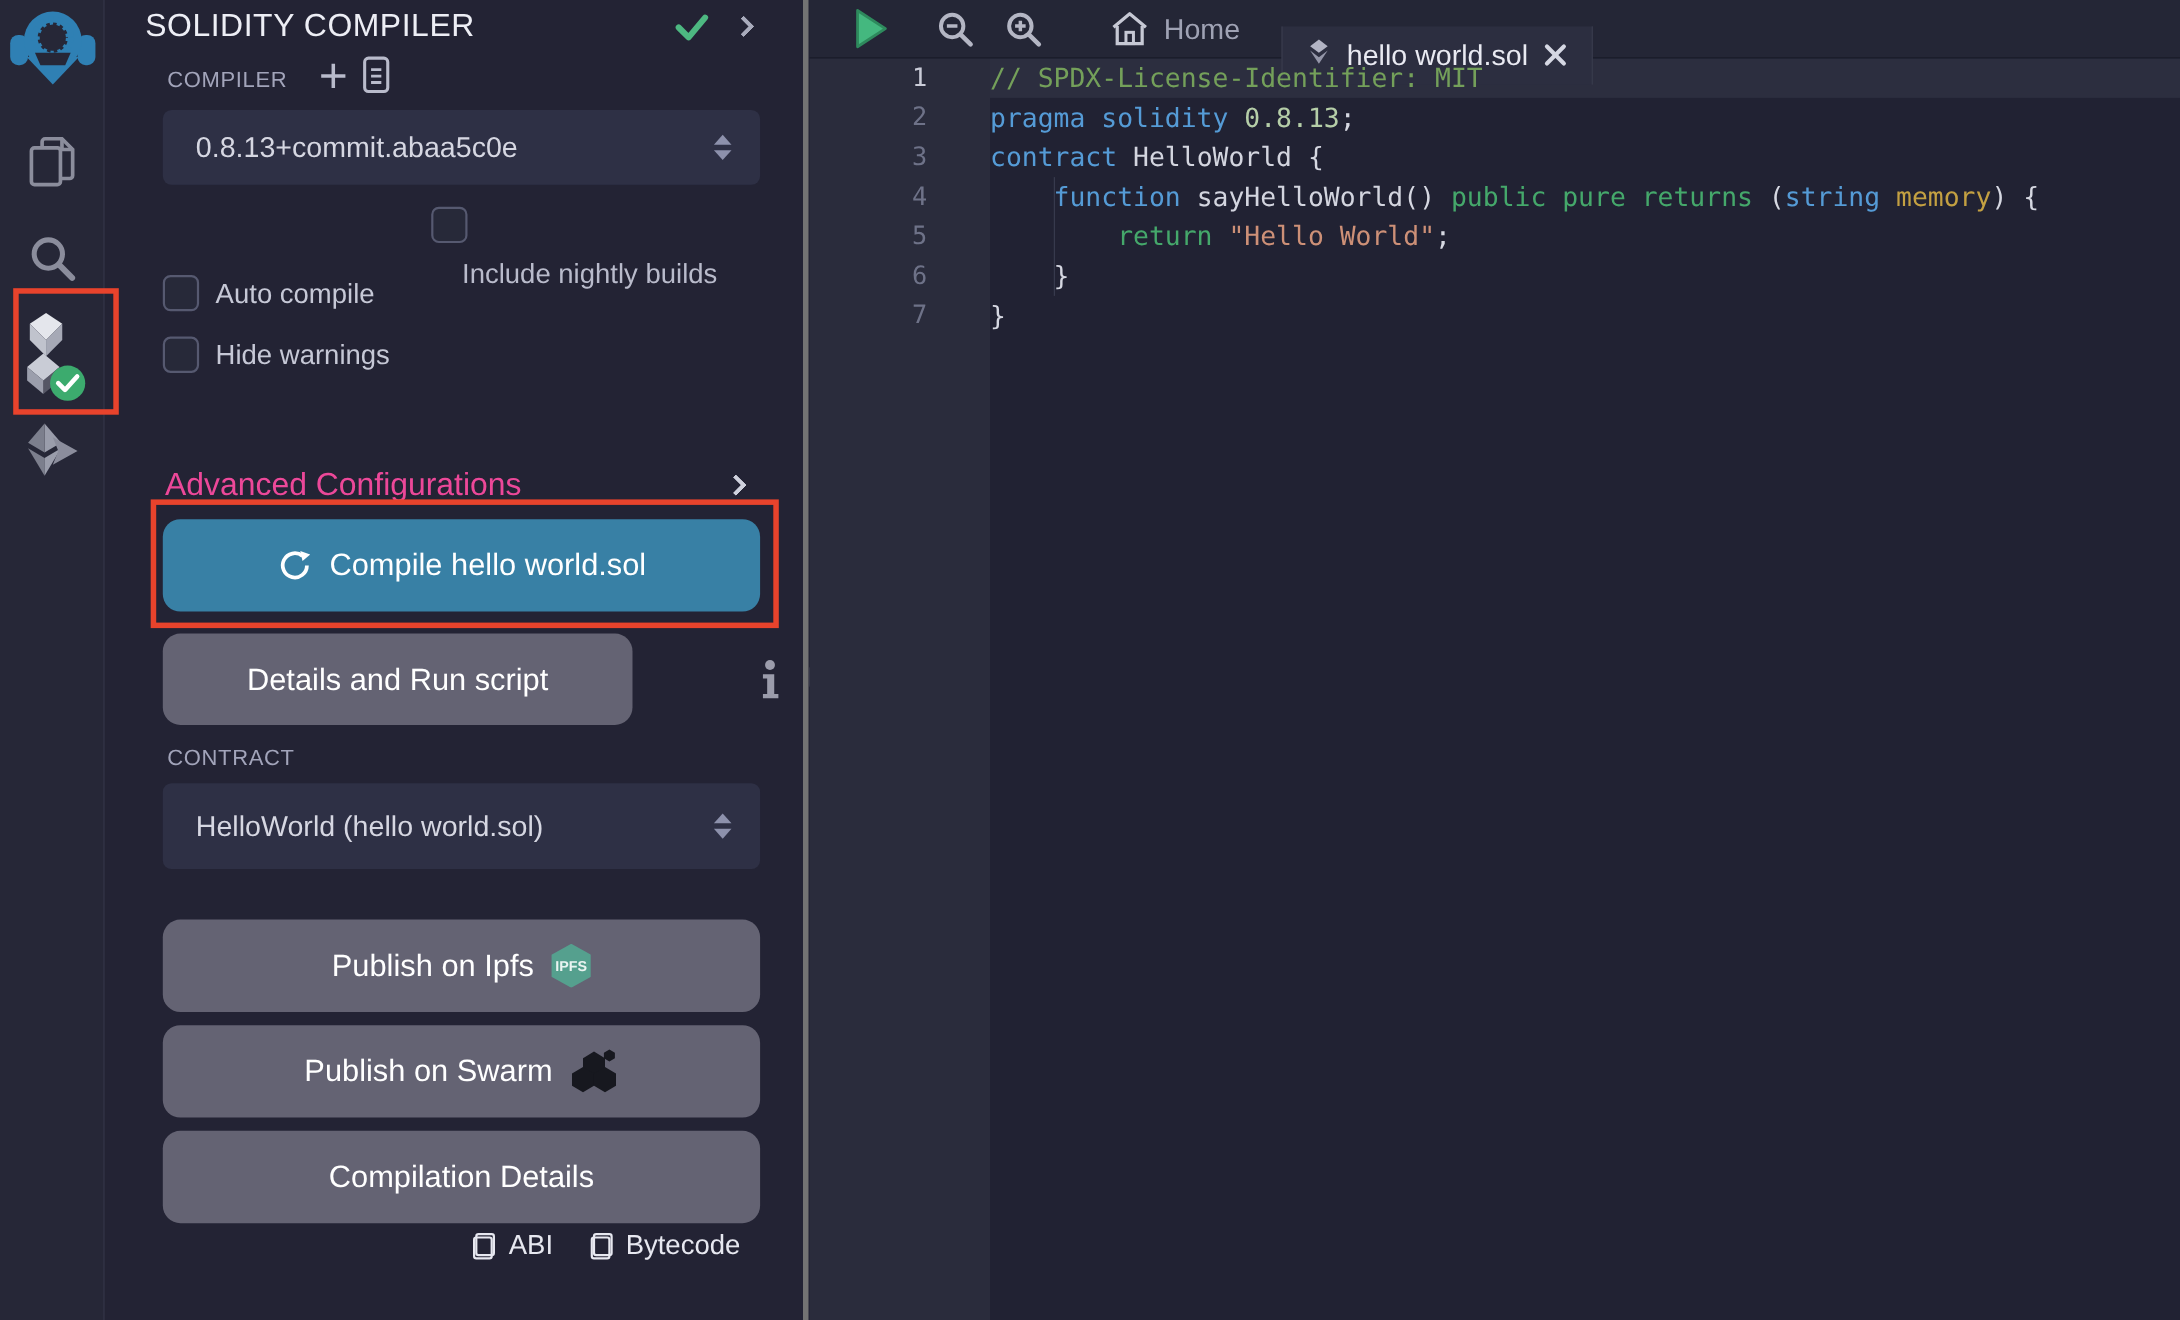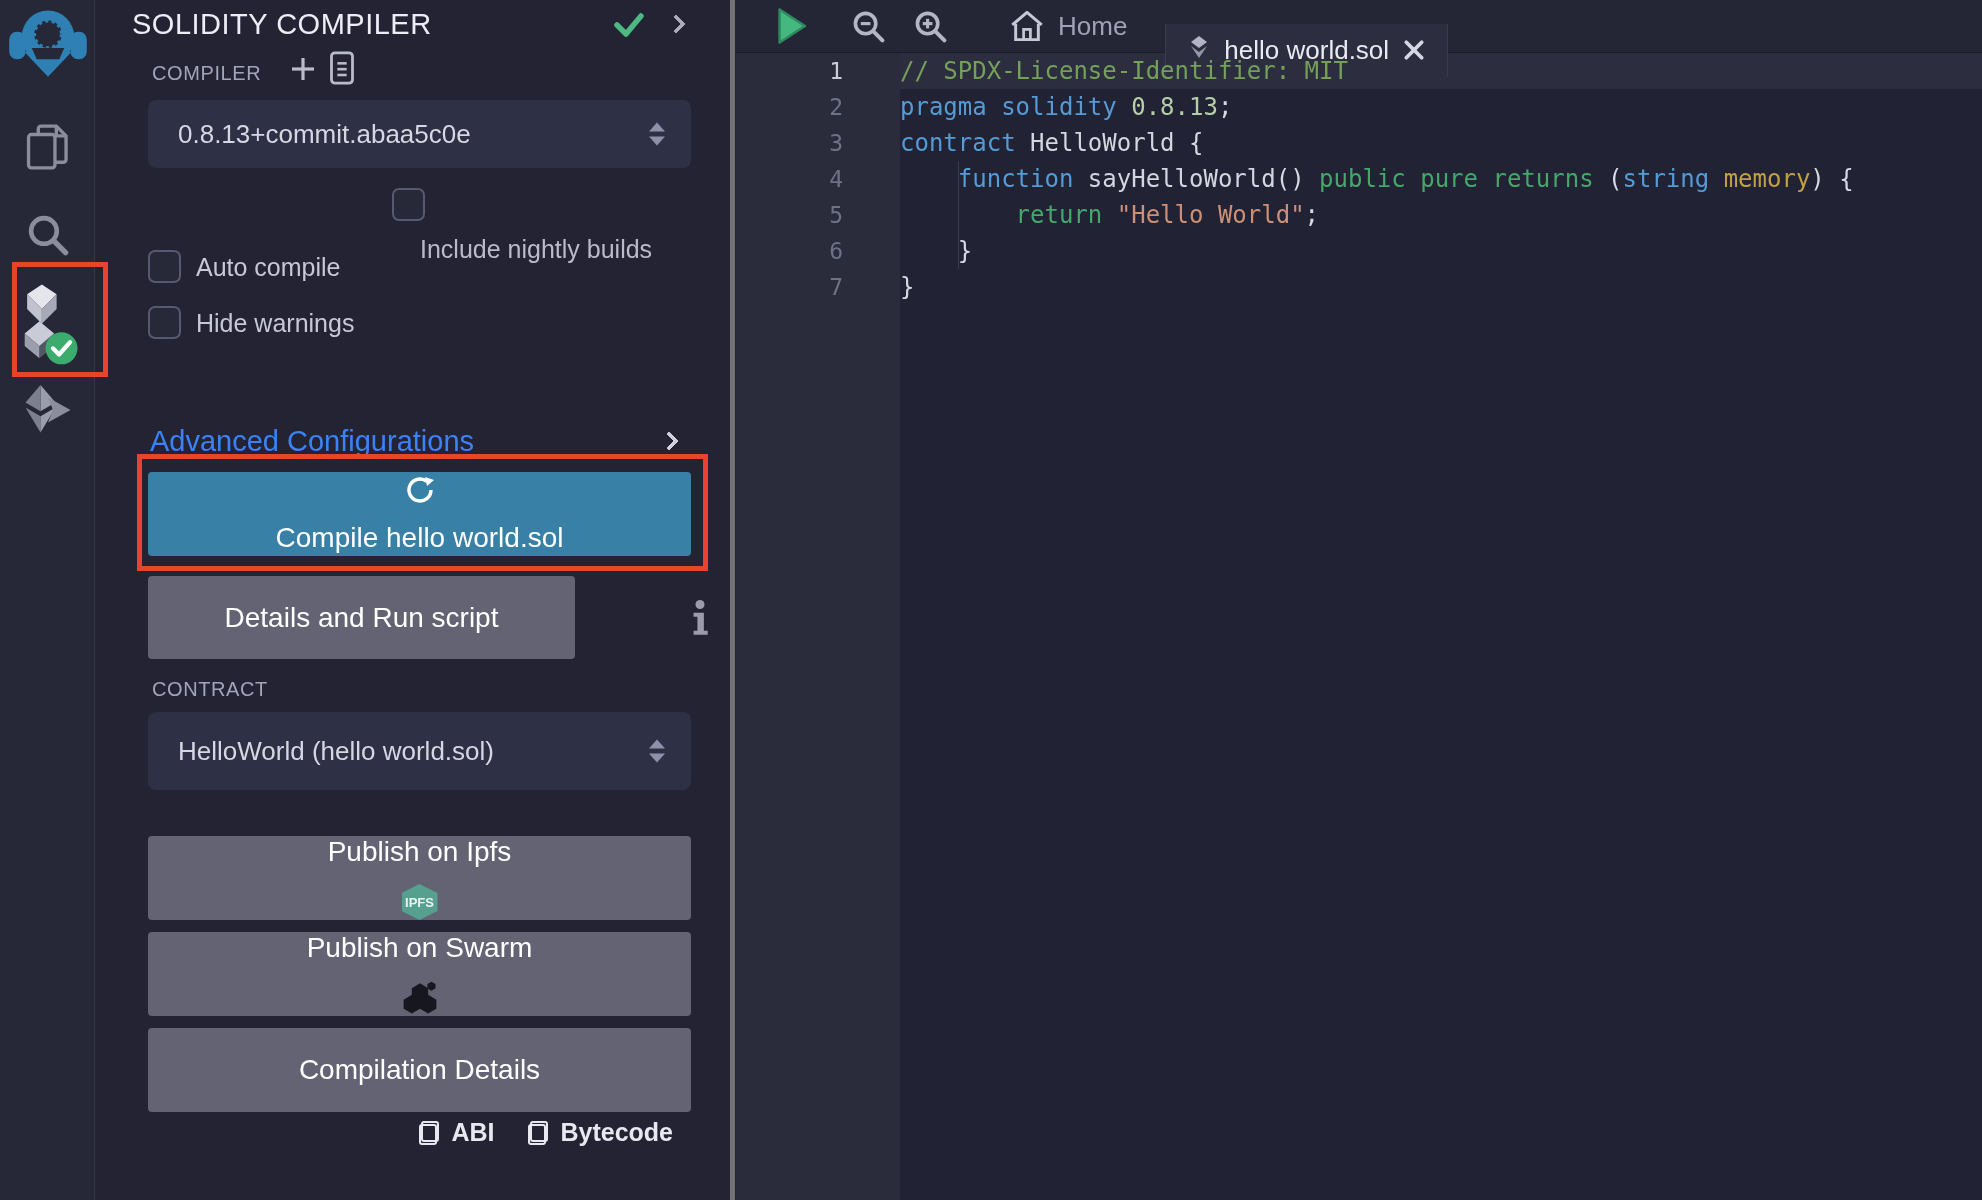--- a/index.html
+++ b/index.html
@@ -37,34 +37,34 @@
     display:flex;flex-direction:column;gap:5px;}
   .dd-arrows i{display:block;width:0;height:0;border-left:8px solid transparent;
     border-right:8px solid transparent;}
   .dd-arrows .up{border-bottom:9px solid #8d91ac;}
   .dd-arrows .dn{border-top:9px solid #8d91ac;}
   .checkbox{position:absolute;width:33px;height:33px;border:2px solid #565970;
     border-radius:7px;background:#272939;cursor:pointer;}
   .chk-label{position:absolute;font-size:25px;color:var(--txt-label);}
   .chevron{display:inline-block;width:14px;height:14px;border-top:4px solid #c3c5d2;
     border-right:4px solid #c3c5d2;transform:rotate(45deg);border-radius:1px;}
-  .btn{position:absolute;left:52px;width:543px;border-radius:4px;display:flex;
-    align-items:center;justify-content:center;color:#fff;font-size:28px;cursor:pointer;gap:16px;flex-direction:column;}
+  .btn{position:absolute;left:52px;width:543px;border-radius:16px;display:flex;
+    align-items:center;justify-content:center;color:#fff;font-size:28px;cursor:pointer;gap:16px;}
   .btn-grey{background:var(--bg-btn-grey);}
   .btn-blue{background:var(--bg-btn-blue);}
   .red-box{position:absolute;border:5px solid var(--annotation-red);}
   .copy-ic{display:inline-block;position:relative;width:20px;height:24px;}
   .copy-ic::before{content:"";position:absolute;left:0;bottom:0;width:14px;height:17px;
     border:2.5px solid currentColor;border-radius:3px;background:var(--bg-panel);}
   .copy-ic::after{content:"";position:absolute;right:0;top:0;width:14px;height:17px;
     border:2.5px solid currentColor;border-radius:3px;}
   .footer-links{position:absolute;right:57px;top:1118px;display:flex;align-items:center;
     gap:34px;color:#e7e8f0;}
   .footer-links .lnk{display:flex;align-items:center;gap:12px;font-size:25px;
-    font-weight:700;cursor:pointer;}
+    font-weight:400;cursor:pointer;}
 
   
   #editor{left:736px;top:0;width:1246px;height:1200px;background:var(--bg-editor);}
   #gutter{position:absolute;left:0;top:53px;width:164px;height:1147px;background:var(--bg-gutter);}
   #tabbar{position:absolute;left:0;top:0;width:1246px;height:53px;background:var(--bg-tabbar);
     border-bottom:1px solid #1a1c2a;display:flex;align-items:center;}
   .tab{height:53px;display:flex;align-items:center;padding:0 22px;gap:14px;cursor:pointer;}
   .tab-home{color:#9fa2b4;font-size:26px;margin-left:40px;}
   .tab-active{background:var(--bg-tab-active);color:#e9eaf2;font-size:26px;
     border-left:1px solid #3a3c4e;border-right:1px solid #3a3c4e;margin-top:48px;}
@@ -183,21 +183,21 @@
 
     
     <div class="checkbox" style="left:52px;top:250px;"></div>
     <span class="chk-label" style="left:100px;top:253px;color:#c6c8d6;">Auto compile</span>
 
     
     <div class="checkbox" style="left:52px;top:306px;"></div>
     <span class="chk-label" style="left:100px;top:309px;color:#c6c8d6;">Hide warnings</span>
 
     
-    <span class="abs" style="left:54px;top:425px;font-size:29px;color:#3b82f6;">Advanced Configurations</span>
+    <span class="abs" style="left:54px;top:425px;font-size:29px;color:#ec4899;">Advanced Configurations</span>
     <span class="chevron abs" style="left:566px;top:434px;border-color:#cfd1dd;border-width:4px;border-left:0;border-bottom:0;"></span>
 
     
     <div class="red-box" style="left:41px;top:454px;width:571px;height:117px;"></div>
     <div class="btn btn-blue" style="top:472px;height:84px;">
       <svg width="32" height="32" viewBox="0 0 32 32">
         <path d="M27 16 a11 11 0 1 1 -4-8.5" fill="none" stroke="#fff" stroke-width="3.4"></path>
         <polygon points="21,3 30,6 23,12" fill="#fff"></polygon>
       </svg>
       <span>Compile hello world.sol</span>

